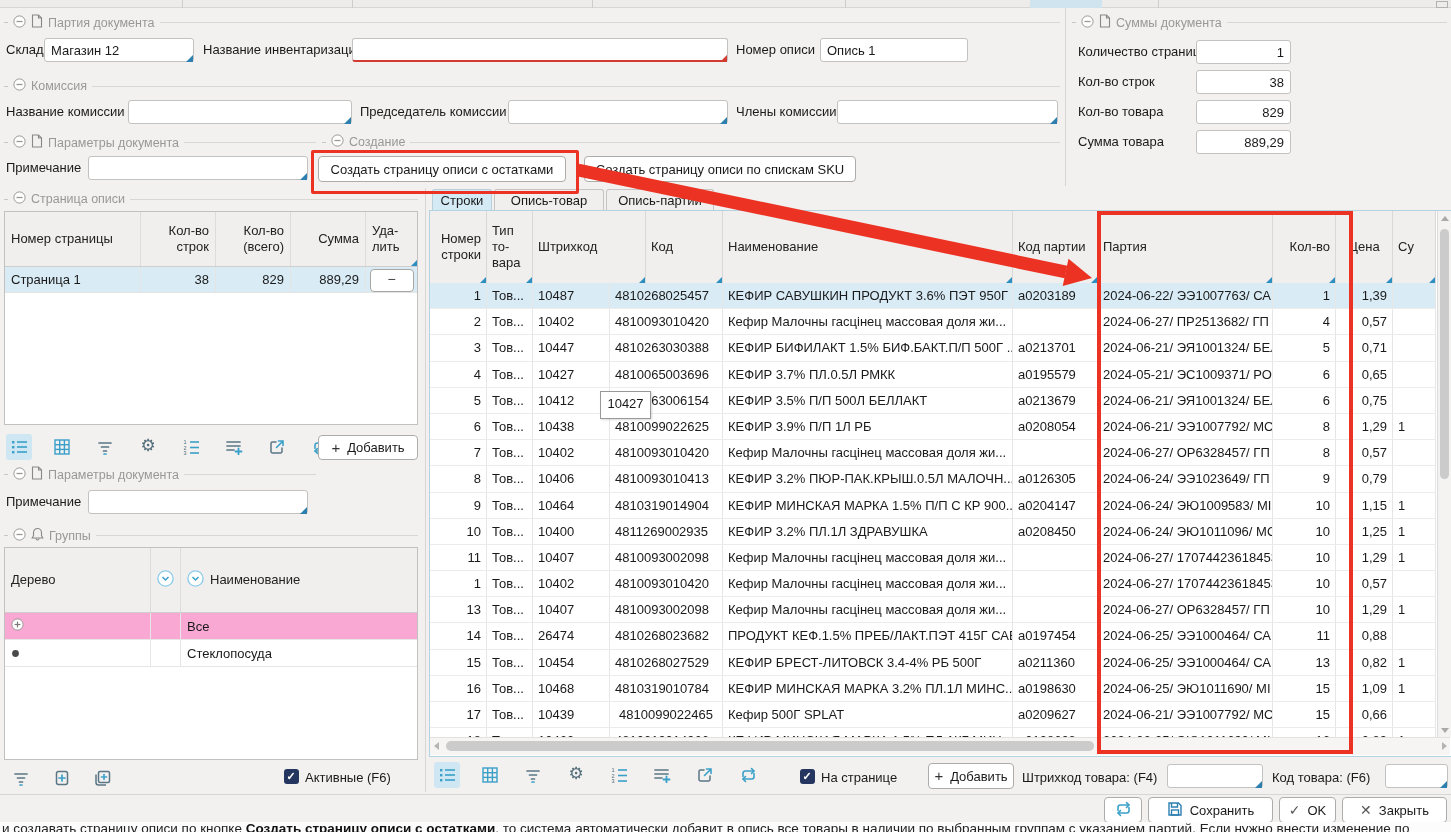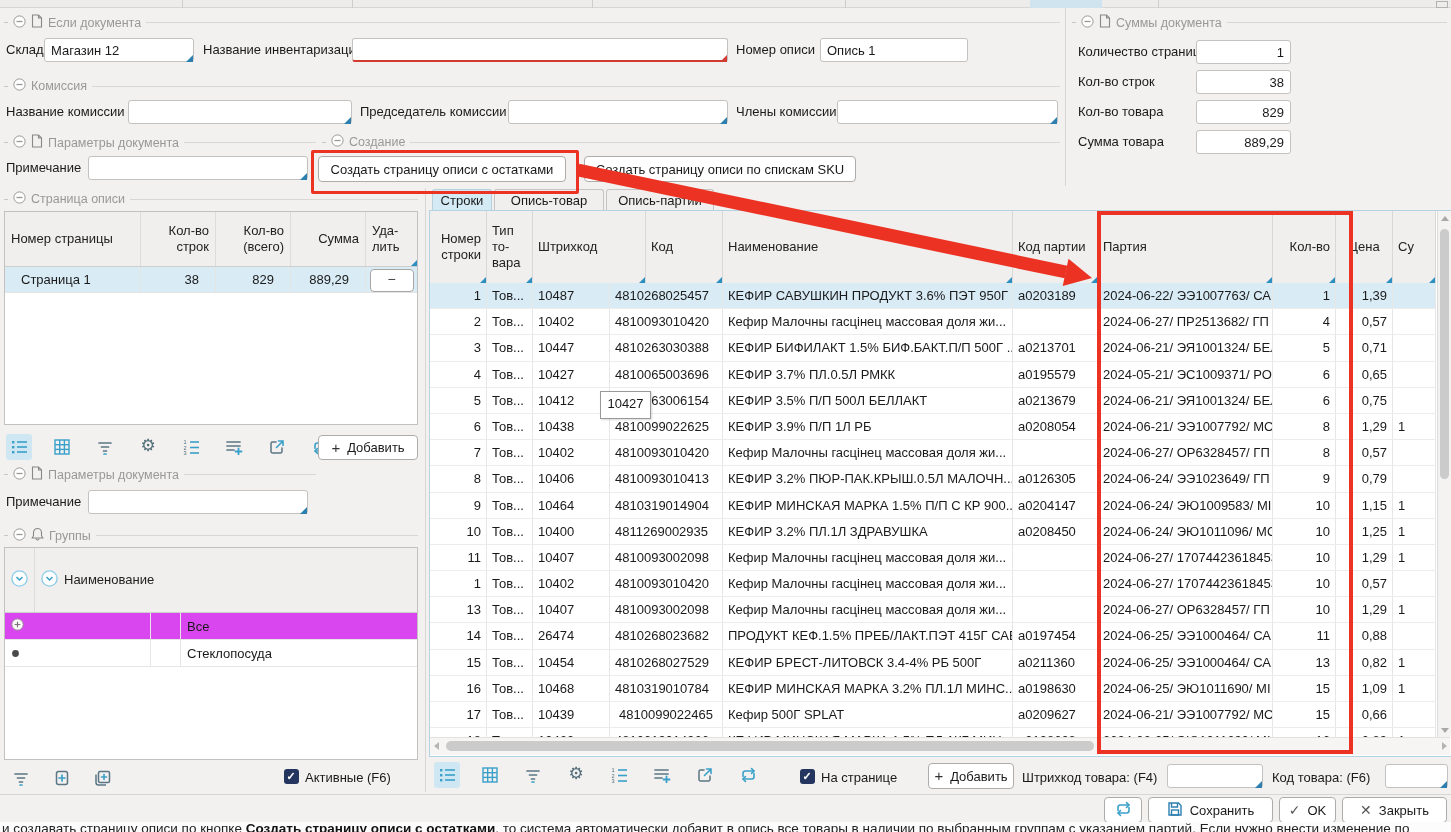--- a/index.html
+++ b/index.html
@@ -30,27 +30,27 @@
   .gear{font-size:17px;color:#546e7a;line-height:16px;display:block;margin-top:-2px;}
   
   .vline{position:absolute;width:1px;background:#d8d6d4;}
   
   .ltable{position:absolute;background:#fff;border:1px solid #c3c1bf;}
   .phead,.ghead2{display:flex;background:#f1efee;border-bottom:1px solid #d0cecd;}
   .pcell{position:relative;box-sizing:border-box;border-right:1px solid #dcdcdc;padding:3px 6px;
          display:flex;align-items:center;font-size:13px;color:#222;line-height:16px;}
   .pcell.r{justify-content:flex-end;text-align:right;}
   .prow{display:flex;background:#d9ecf6;height:25px;border-bottom:1px solid #e4e4e4;}
-  .pdcell{box-sizing:border-box;border-right:1px solid #e4e4e4;padding:0 16px;line-height:25px;
+  .pdcell{box-sizing:border-box;border-right:1px solid #e4e4e4;padding:0 6px;line-height:25px;
           font-size:13px;white-space:nowrap;overflow:hidden;}
   .pdcell.r{text-align:right;}
   .minusbtn{width:42px;height:21px;margin:2px auto;background:#fff;border:1px solid #a8a6a4;border-radius:4px;
           font-size:14px;line-height:18px;text-align:center;color:#444;}
   .grow{display:flex;height:26px;border-bottom:1px solid #e6e6e6;background:#fff;align-items:center;}
-  .grow.sel{background:#d946ef;justify-content:center;}
+  .grow.sel{background:#f9a8d4;justify-content:center;}
   .gcell{box-sizing:border-box;height:26px;display:flex;align-items:center;padding:0 6px;font-size:13px;
          border-right:1px solid #e6e6e6;overflow:hidden;white-space:nowrap;}
   
   .tbar{position:absolute;display:flex;align-items:center;gap:17px;}
   .ticon{width:26px;height:26px;display:flex;align-items:center;justify-content:center;border-radius:3px;}
   .ticon.act{background:#cfe7f2;}
   
   .tab{position:absolute;height:23px;line-height:22px;text-align:center;font-size:13px;color:#1a1a1a;
        background:#f0efee;border:1px solid #c6c4c2;border-bottom:none;border-radius:3px 3px 0 0;box-sizing:border-box;}
   .tab.act{background:#d4eaf5;border-color:#b8d0dc;}
@@ -113,21 +113,21 @@
 
   <div class="ghead" style="left:4px;top:14px;width:1056px">
     <span><svg width="13" height="13" viewBox="0 0 13 13">
           <circle cx="6.5" cy="6.5" r="5.6" fill="#fff" stroke="#9a9896" stroke-width="1"></circle>
           <line x1="3.5" y1="6.5" x2="9.5" y2="6.5" stroke="#9a9896" stroke-width="1.3"></line>
         </svg></span>
     <span><svg width="12" height="14" viewBox="0 0 12 14" fill="none">
           <path d="M1.5 1h6l3 3v9h-9z" stroke="#8a8886" stroke-width="1.1"></path>
           <path d="M7.5 1v3h3" stroke="#8a8886" stroke-width="1.1"></path>
         </svg></span>
-    <span>Если документа</span>
+    <span>Партия документа</span>
       <span class="rule"></span>
   </div>
   <div class="lbl" style="left:6px;top:38px">Склад</div>
   <input class="inp" style="left: 44px; top: 38px; width: 150px;" value="Магазин 12">
   <i class="crn-b" style="left:186px;top:55px"></i>
   <div class="lbl" style="left:203px;top:38px">Название инвентаризации</div>
   <input class="inp inv" style="left: 352px; top: 38px; width: 376px;" value="">
   <i class="crn-r" style="left:720px;top:55px"></i>
   <div class="lbl" style="left:736px;top:38px">Номер описи</div>
   <input class="inp" style="left: 820px; top: 38px; width: 148px;" value="Опись 1">
@@ -347,20 +347,23 @@
         </svg></span>
     <span><svg width="13" height="14" viewBox="0 0 13 14" fill="none" stroke="#8a8886" stroke-width="1.1">
           <path d="M6.5 1.5a4 4 0 0 1 4 4v3.2l1.3 2.3H1.2l1.3-2.3V5.5a4 4 0 0 1 4-4z"></path>
           <path d="M5 11.5a1.5 1.5 0 0 0 3 0"></path>
         </svg></span>
     <span>Группы</span>
       <span class="rule"></span>
   </div>
   <div class="ltable abs" style="left:4px;top:547px;width:414px;height:213px">
     <div class="ghead2" style="height:64px">
+      <div class="pcell" style="width:146px">
+          <span>Дерево</span>
+        </div>
       <div class="pcell" style="width:30px;justify-content:center">
           <span><svg width="17" height="17" viewBox="0 0 17 17">
               <circle cx="8.5" cy="8.5" r="7.6" fill="#fff" stroke="#8ecde9" stroke-width="1.4"></circle>
               <path d="M5.5 7l3 3 3-3" fill="none" stroke="#3aa0c9" stroke-width="1.5"></path>
             </svg></span>
         </div>
       <div class="pcell" style="width:236px;border-right:none;gap:6px">
         <span><svg width="17" height="17" viewBox="0 0 17 17">
               <circle cx="8.5" cy="8.5" r="7.6" fill="#fff" stroke="#8ecde9" stroke-width="1.4"></circle>
               <path d="M5.5 7l3 3 3-3" fill="none" stroke="#3aa0c9" stroke-width="1.5"></path>

